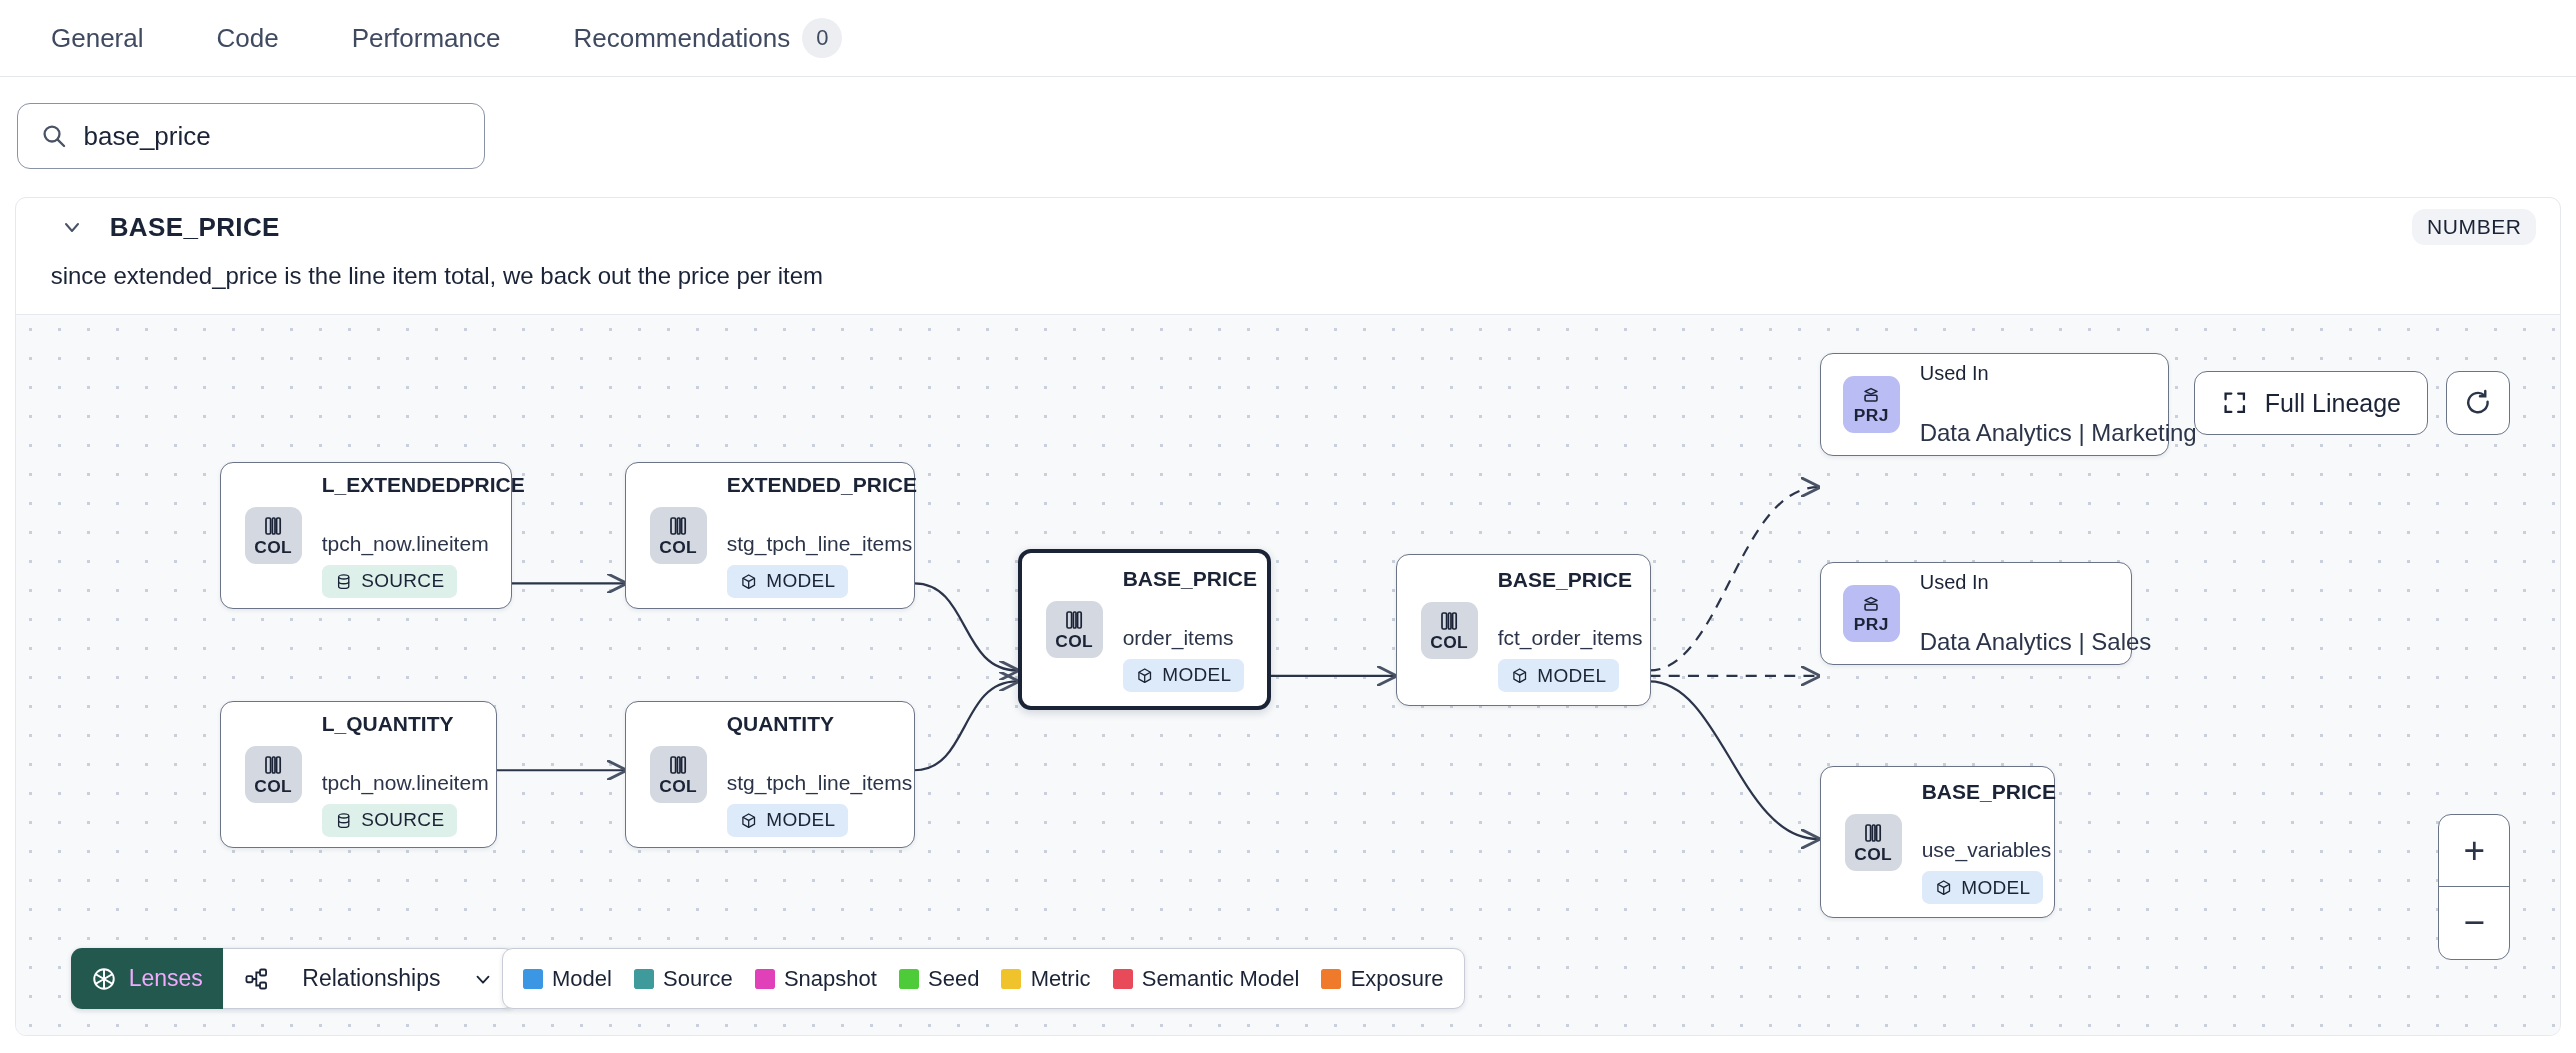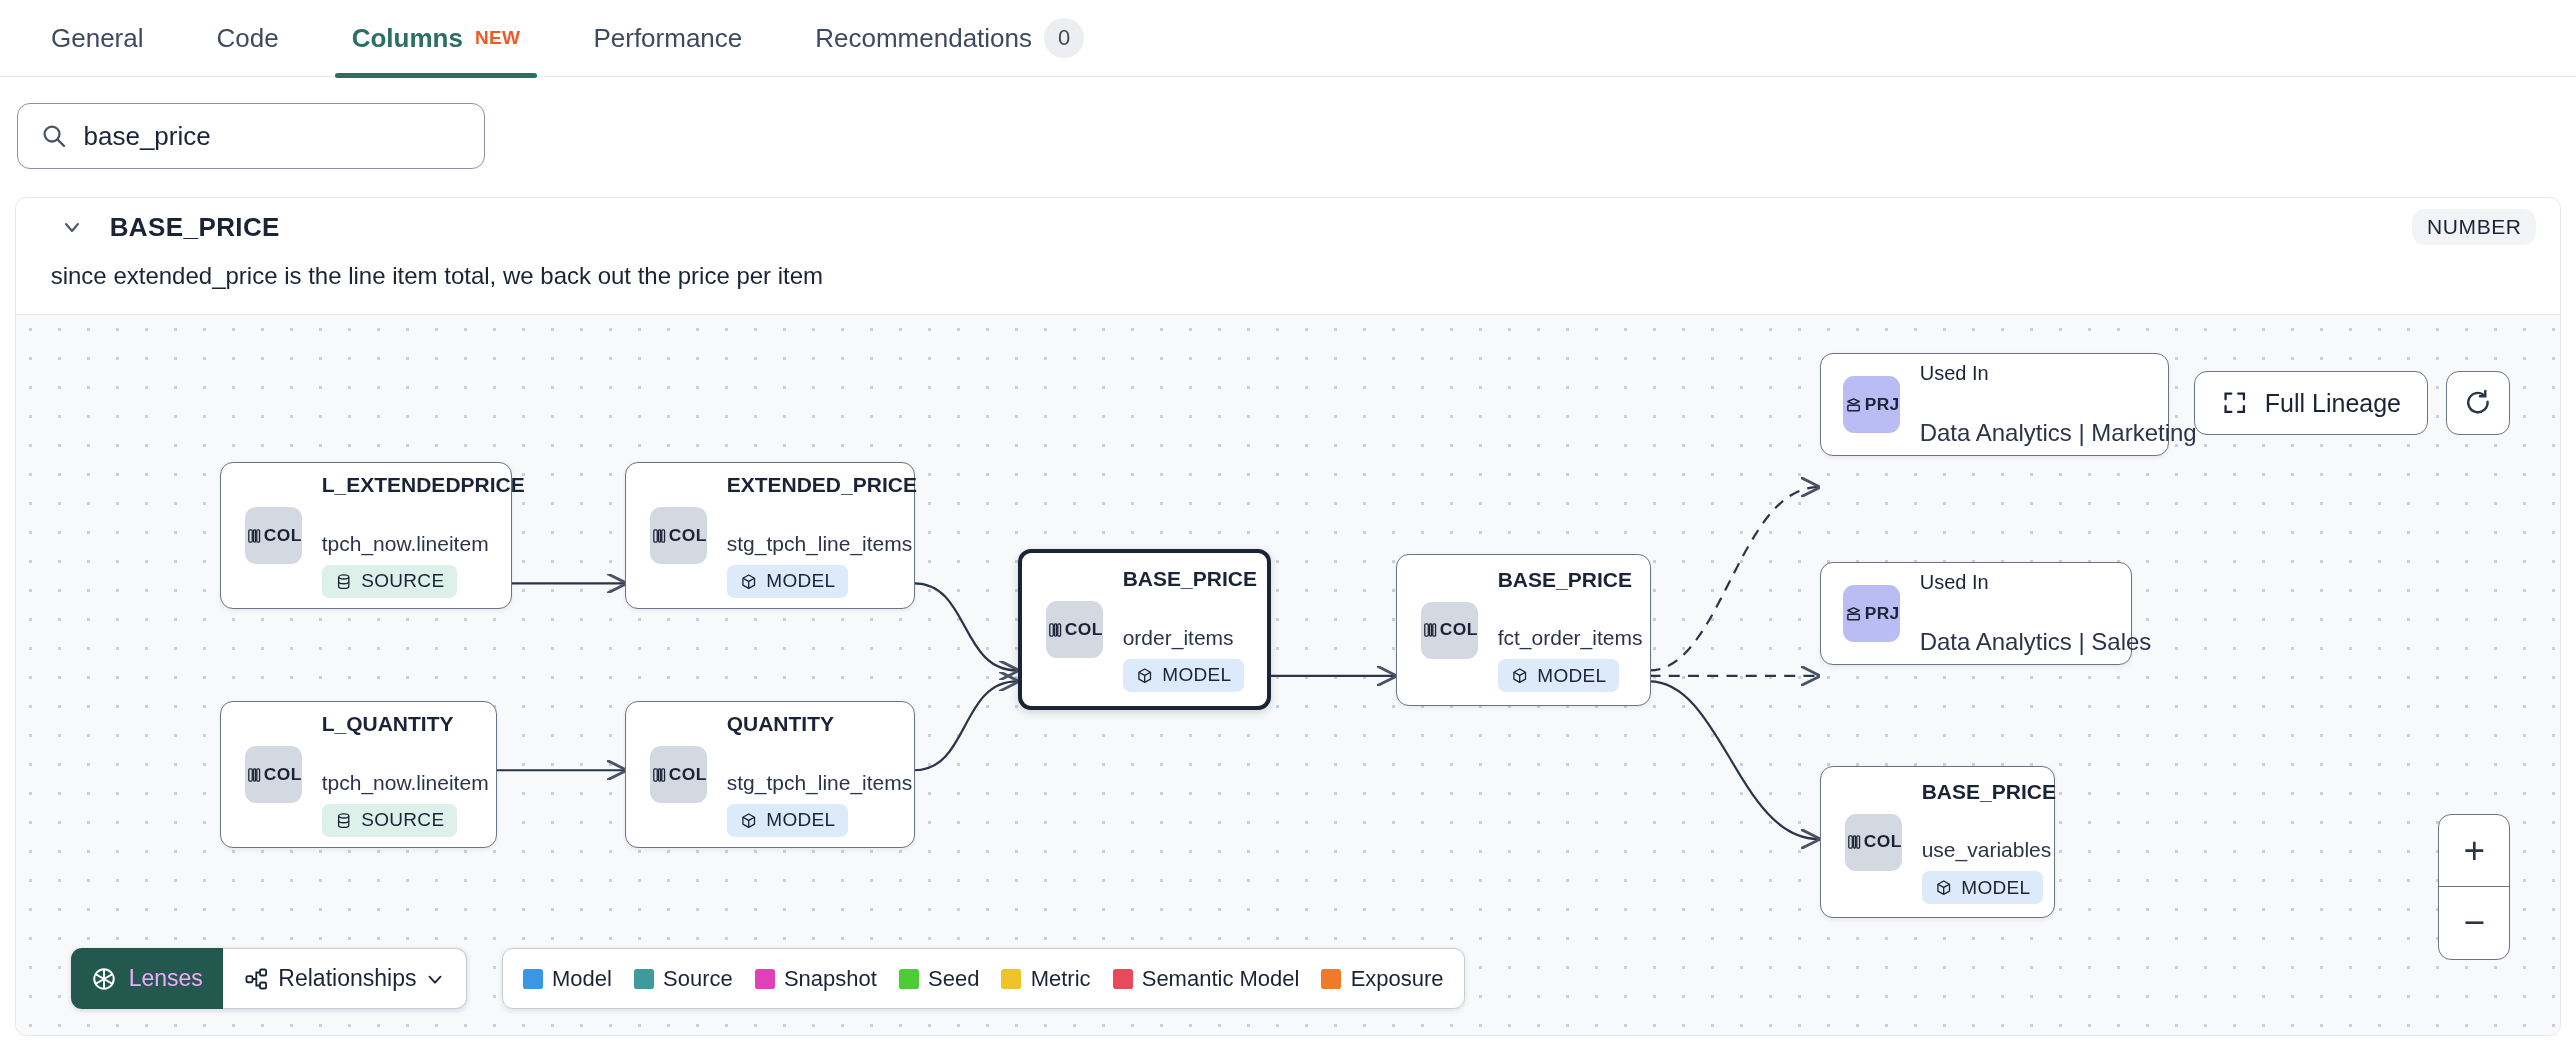--- a/index.html
+++ b/index.html
@@ -133,21 +133,21 @@
     cursor: pointer;
   }
   .node.selected { border: 4.6px solid #1b2336; box-shadow: 0 2.8px 8.3px rgba(20,28,48,.16); }
   .node.prj { padding: 0 22px; }
 
   .chip {
     width: 57px; height: 57px;
     border-radius: 11px;
     background: #d4d8e0;
     display: flex;
-    flex-direction: row;
+    flex-direction: column;
     align-items: center;
     justify-content: center;
     gap: 0.9px;
     flex: none;
   }
   .chip.purple { background: #b9bdf3; }
   .chip svg { display: block; }
   .chip span { font-size: 17.4px; font-weight: 600; color: #1b2336; letter-spacing: 0.4px; line-height: 1; }
 
   .nbody { display: flex; flex-direction: column; gap: 3.7px; min-width: 0; }
@@ -193,21 +193,21 @@
     font-size: 23px;
     cursor: pointer;
   }
   .rel {
     background: #fff;
     border: 1.8px solid #c7ccd6;
     border-left: none;
     border-radius: 0 11px 11px 0;
     display: flex;
     align-items: center;
-    gap: 8px;
+    gap: 32px;
     padding: 0 20px;
     font-size: 23px;
     color: #1b2336;
     cursor: pointer;
   }
   .legend {
     position: absolute;
     left: 486px; bottom: 26px;
     height: 61px;
     background: #fff;
@@ -276,24 +276,20 @@
 </style>
 </head>
 <body>
 
 <div class="tabbar">
   <div class="tab">
     <span>General</span>
   </div>
   <div class="tab">
     <span>Code</span>
-  </div>
-  <div class="tab active">
-    <span>Columns</span>
-    <span class="tab-new">NEW</span>
   </div>
   <div class="tab">
     <span>Performance</span>
   </div>
   <div class="tab">
     <span>Recommendations</span>
     <span class="tab-count">0</span>
   </div>
 </div>
 

